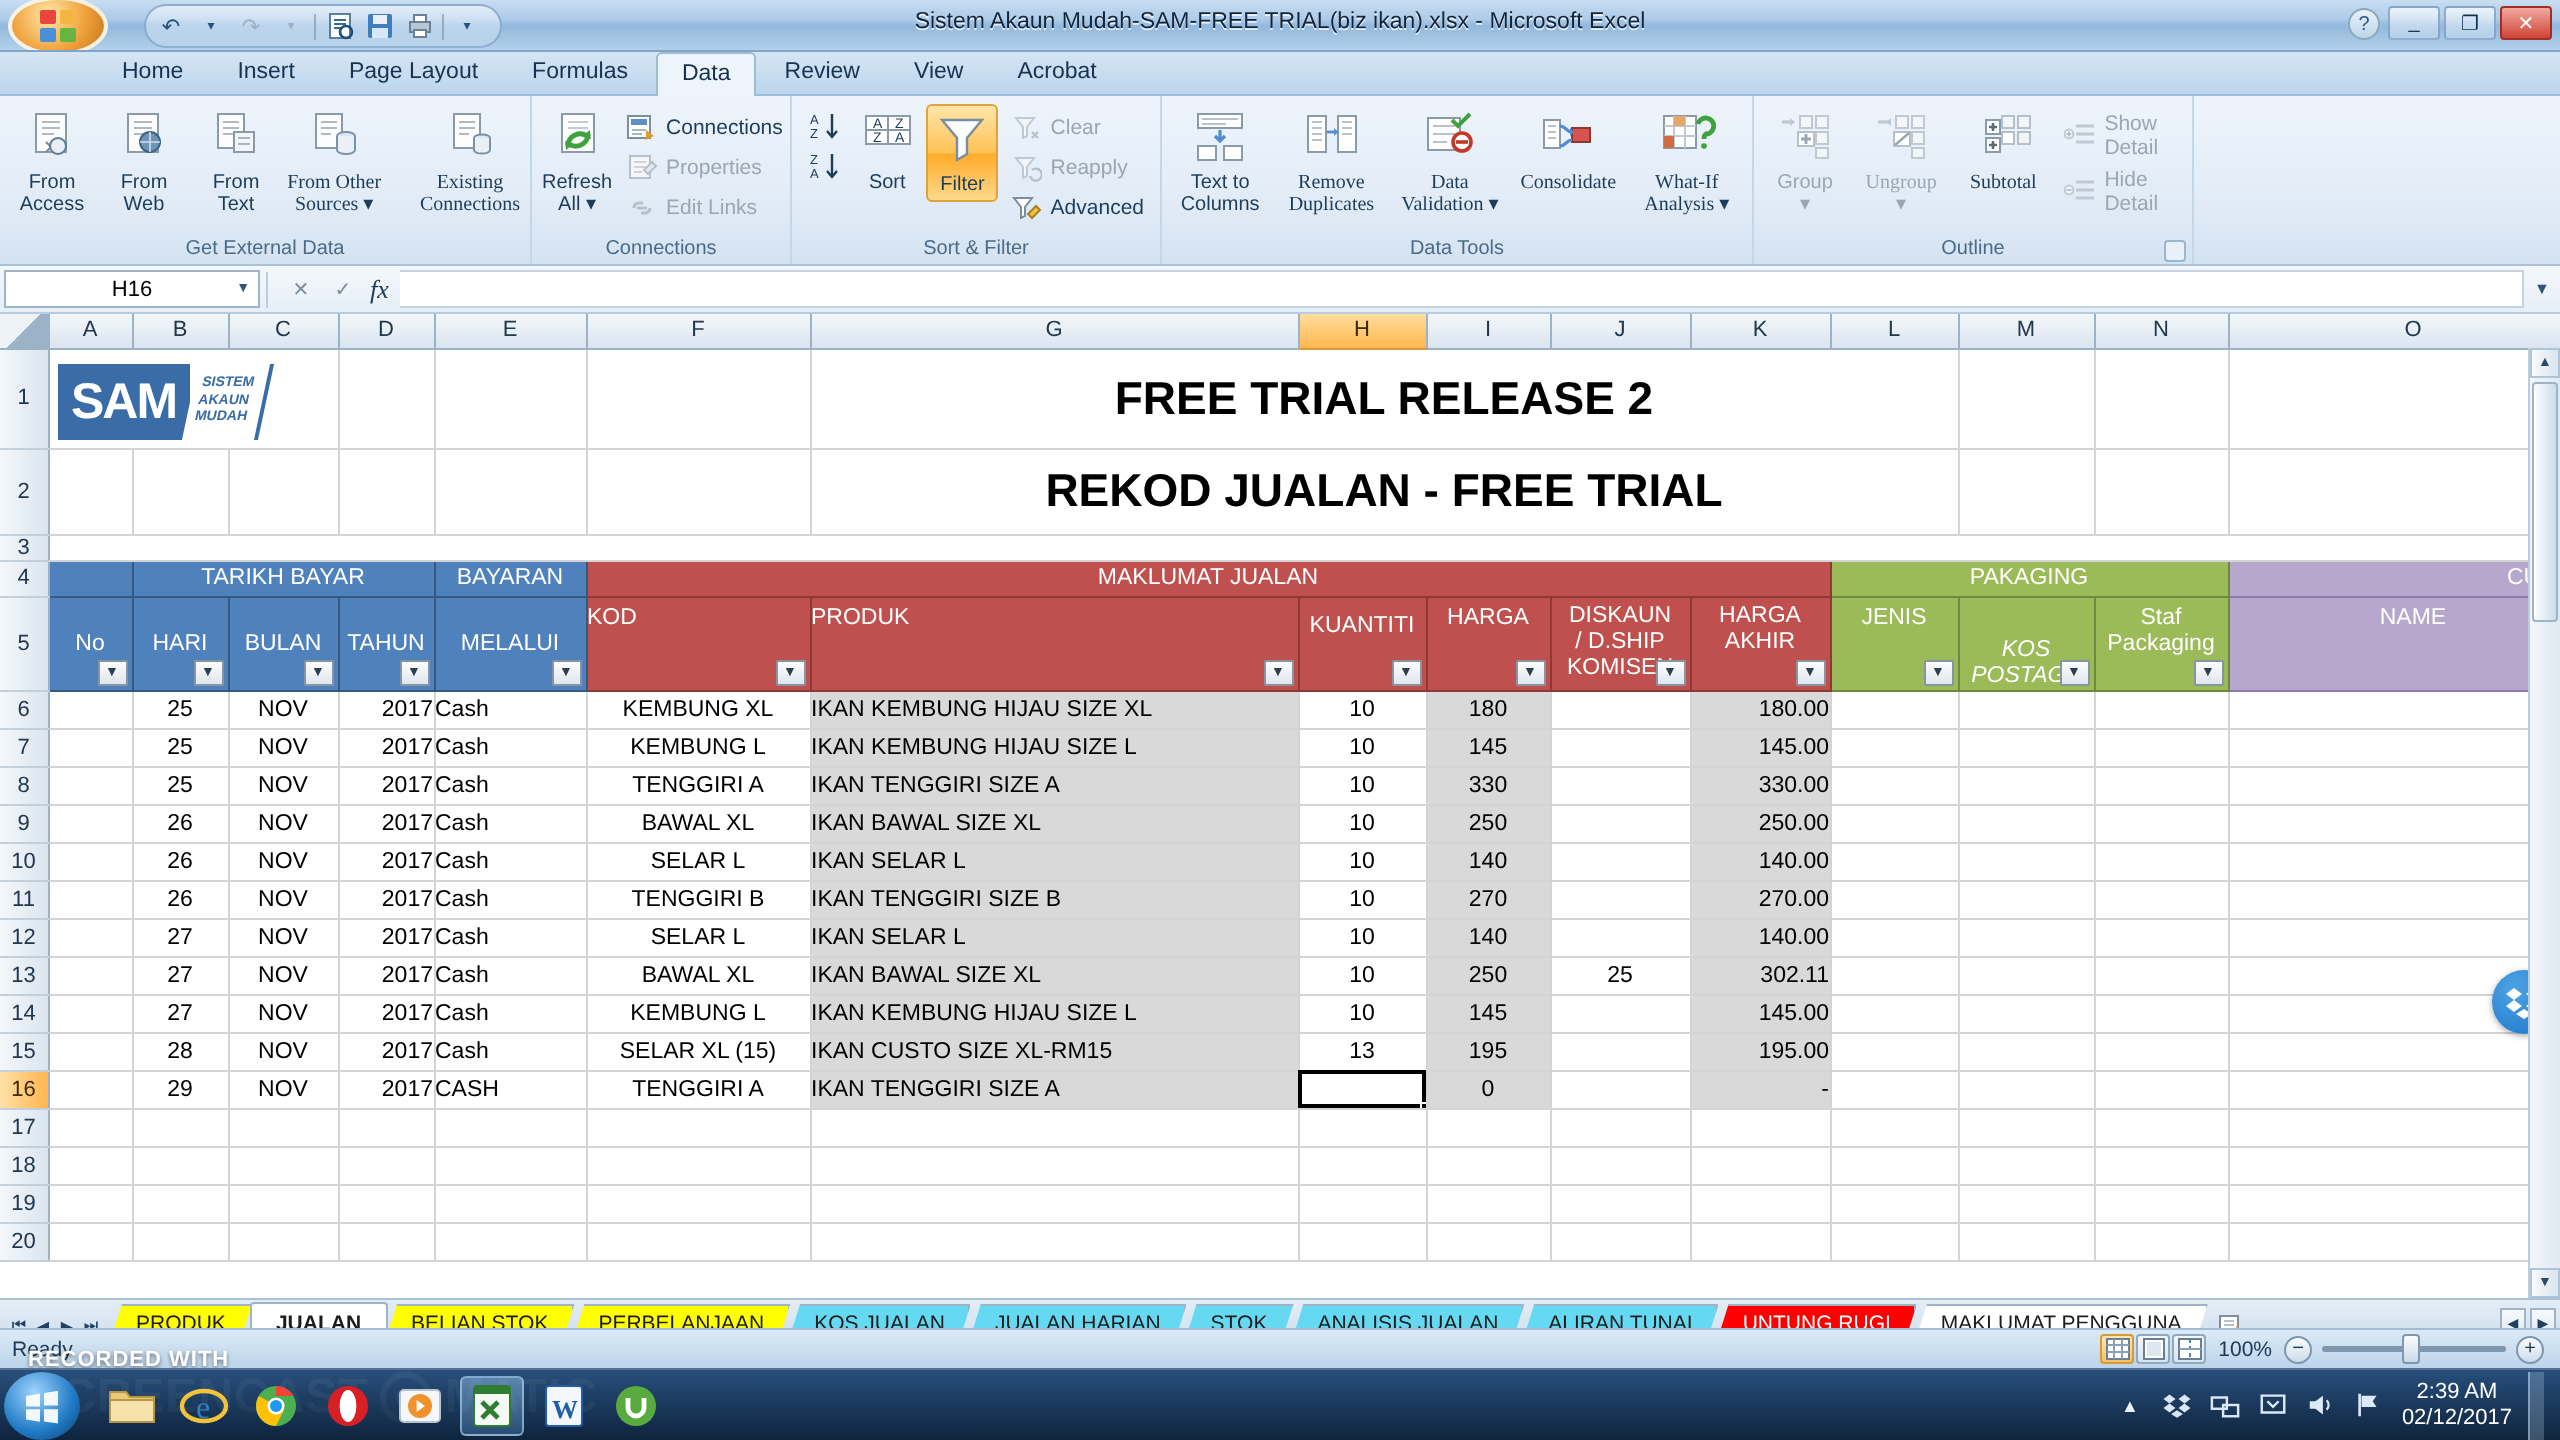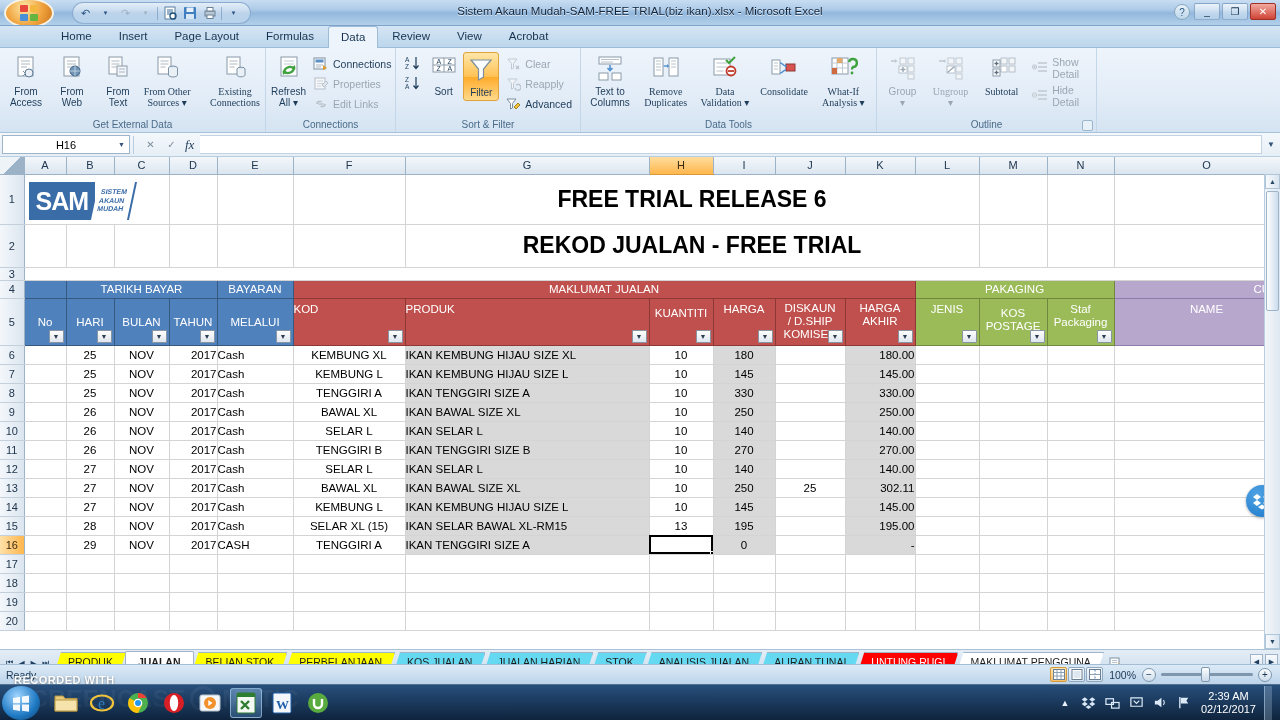--- a/index.html
+++ b/index.html
@@ -757,21 +757,21 @@
               <div style="background:#fff;color:#3a6ca8;font-size:7px;font-weight:bold;line-height:8.5px;display:flex;flex-direction:column;justify-content:center;padding:0 6px 0 4px;border-right:2px solid #3a6ca8;transform:skewX(-12deg);transform-origin:left;">
                 <span>SISTEM</span>
                 <span>AKAUN</span>
                 <span>MUDAH</span>
               </div>
             </div>
           </td>
           <td class="cell blank"></td>
           <td class="cell blank"></td>
           <td class="cell blank"></td>
-          <td class="cell titlecell" rowspan="1" colspan="6" style="font-size:23px;vertical-align:middle;">FREE TRIAL  RELEASE 6</td>
+          <td class="cell titlecell" rowspan="1" colspan="6" style="font-size:23px;vertical-align:middle;">FREE TRIAL  RELEASE 2</td>
           <td class="cell blank"></td>
           <td class="cell blank"></td>
           <td class="cell blank"></td>
         </tr>
 
         <tr>
           <td class="rowhdr" style="height:43px">2</td>
           <td class="cell blank"></td>
           <td class="cell blank"></td>
           <td class="cell blank"></td>
@@ -845,21 +845,21 @@
           </td>
           <td class="hb hb-red hdrcell" style="vertical-align:top;padding-top:3px;line-height:13px;">
             <span>HARGA</span><br>
             <span>AKHIR</span>
             <span class="filter-btn">▼</span>
           </td>
           <td class="hb hb-green hdrcell" style="vertical-align:top;padding-top:4px;">
             <span>JENIS</span>
             <span class="filter-btn">▼</span>
           </td>
-          <td class="hb hb-green hdrcell" style="vertical-align:top;padding-top:8px;line-height:13px;">
+          <td class="hb hb-green hdrcell" style="vertical-align:top;padding-top:20px;line-height:13px;font-style:italic;">
             <span>KOS</span><br>
             <span>POSTAGE</span>
             <span class="filter-btn">▼</span>
           </td>
           <td class="hb hb-green hdrcell" style="vertical-align:top;padding-top:4px;line-height:13px;">
             <span>Staf</span><br>
             <span>Packaging</span>
             <span class="filter-btn">▼</span>
           </td>
           <td class="hb hb-purple hdrcell" style="vertical-align:top;padding-top:4px;">NAME</td>
@@ -1030,21 +1030,21 @@
               <td class="cell datacell c-left"></td>
             </tr>
             <tr>
               <td class="rowhdr" style="height: 19px;">15</td>
               <td class="cell datacell c-center"></td>
               <td class="cell datacell c-center">28</td>
               <td class="cell datacell c-center">NOV</td>
               <td class="cell datacell c-right">2017</td>
               <td class="cell datacell c-left">Cash</td>
               <td class="cell datacell c-center">SELAR XL (15)</td>
-              <td class="cell datacell c-left shaded">IKAN SELAR BAWAL XL-RM15</td>
+              <td class="cell datacell c-left shaded">IKAN CUSTO SIZE XL-RM15</td>
               <td class="cell datacell c-center">13</td>
               <td class="cell datacell c-center shaded">195</td>
               <td class="cell datacell c-center"></td>
               <td class="cell datacell c-right shaded">195.00</td>
               <td class="cell datacell c-center"></td>
               <td class="cell datacell c-center"></td>
               <td class="cell datacell c-center"></td>
               <td class="cell datacell c-left"></td>
             </tr>
             <tr>

